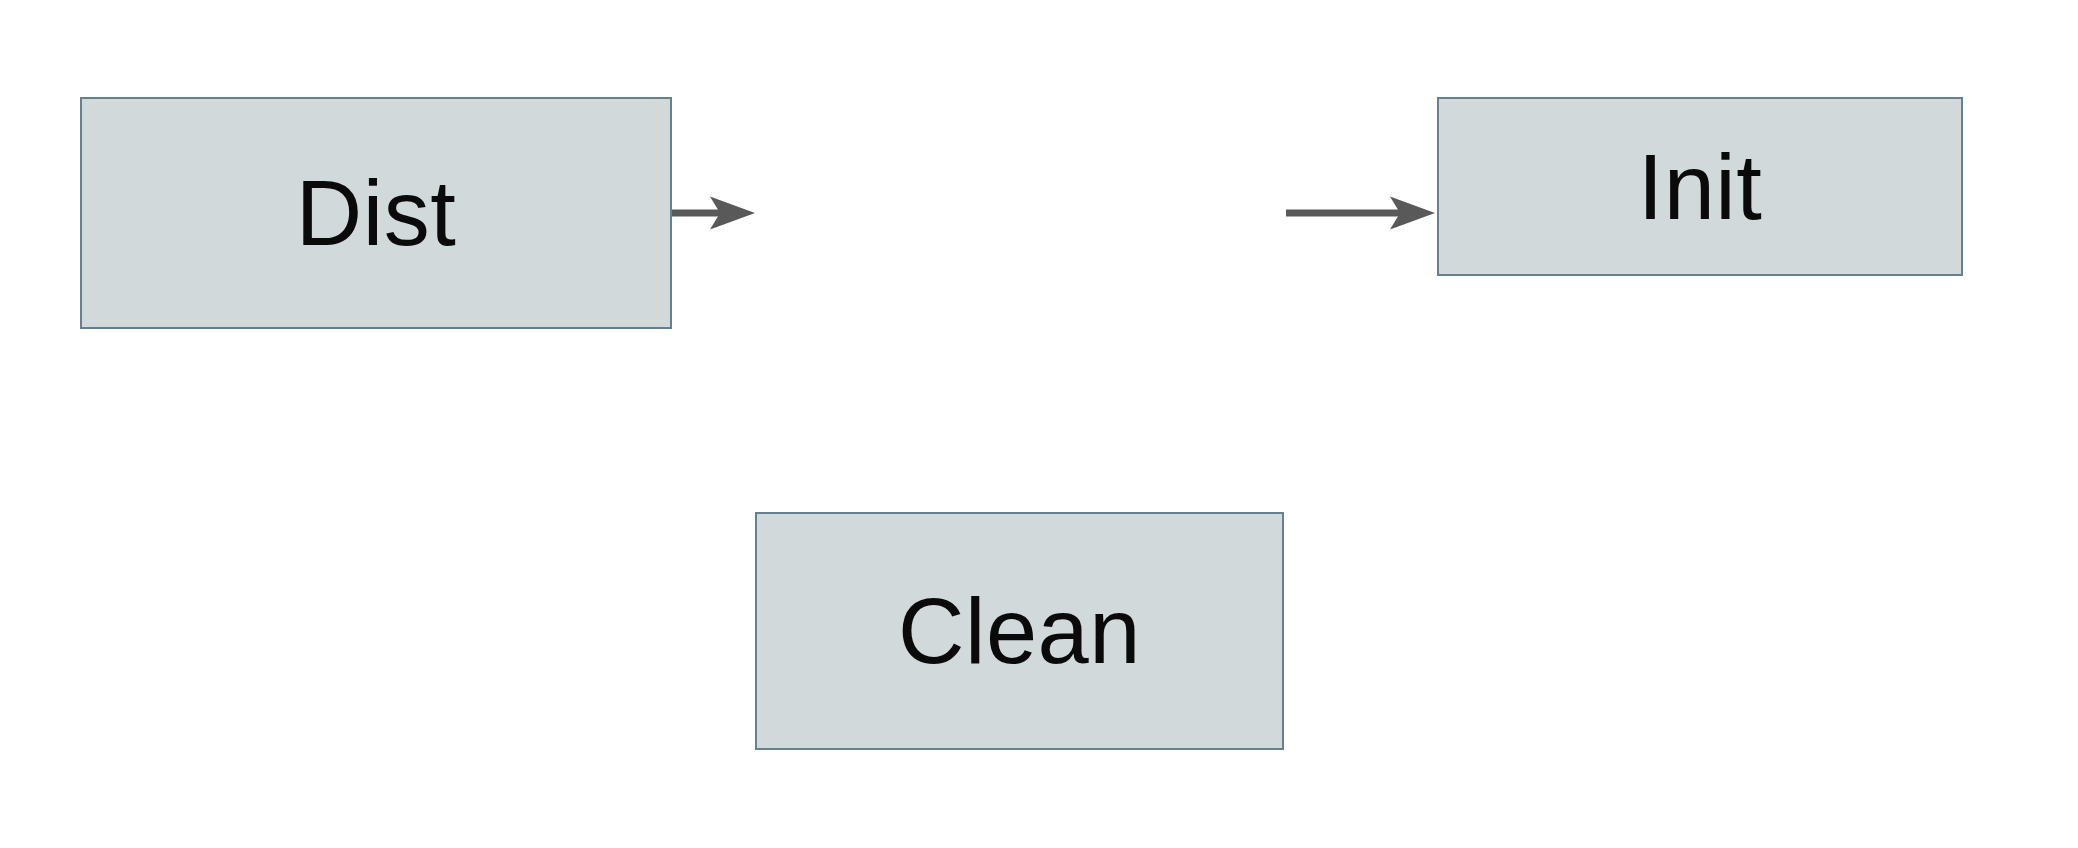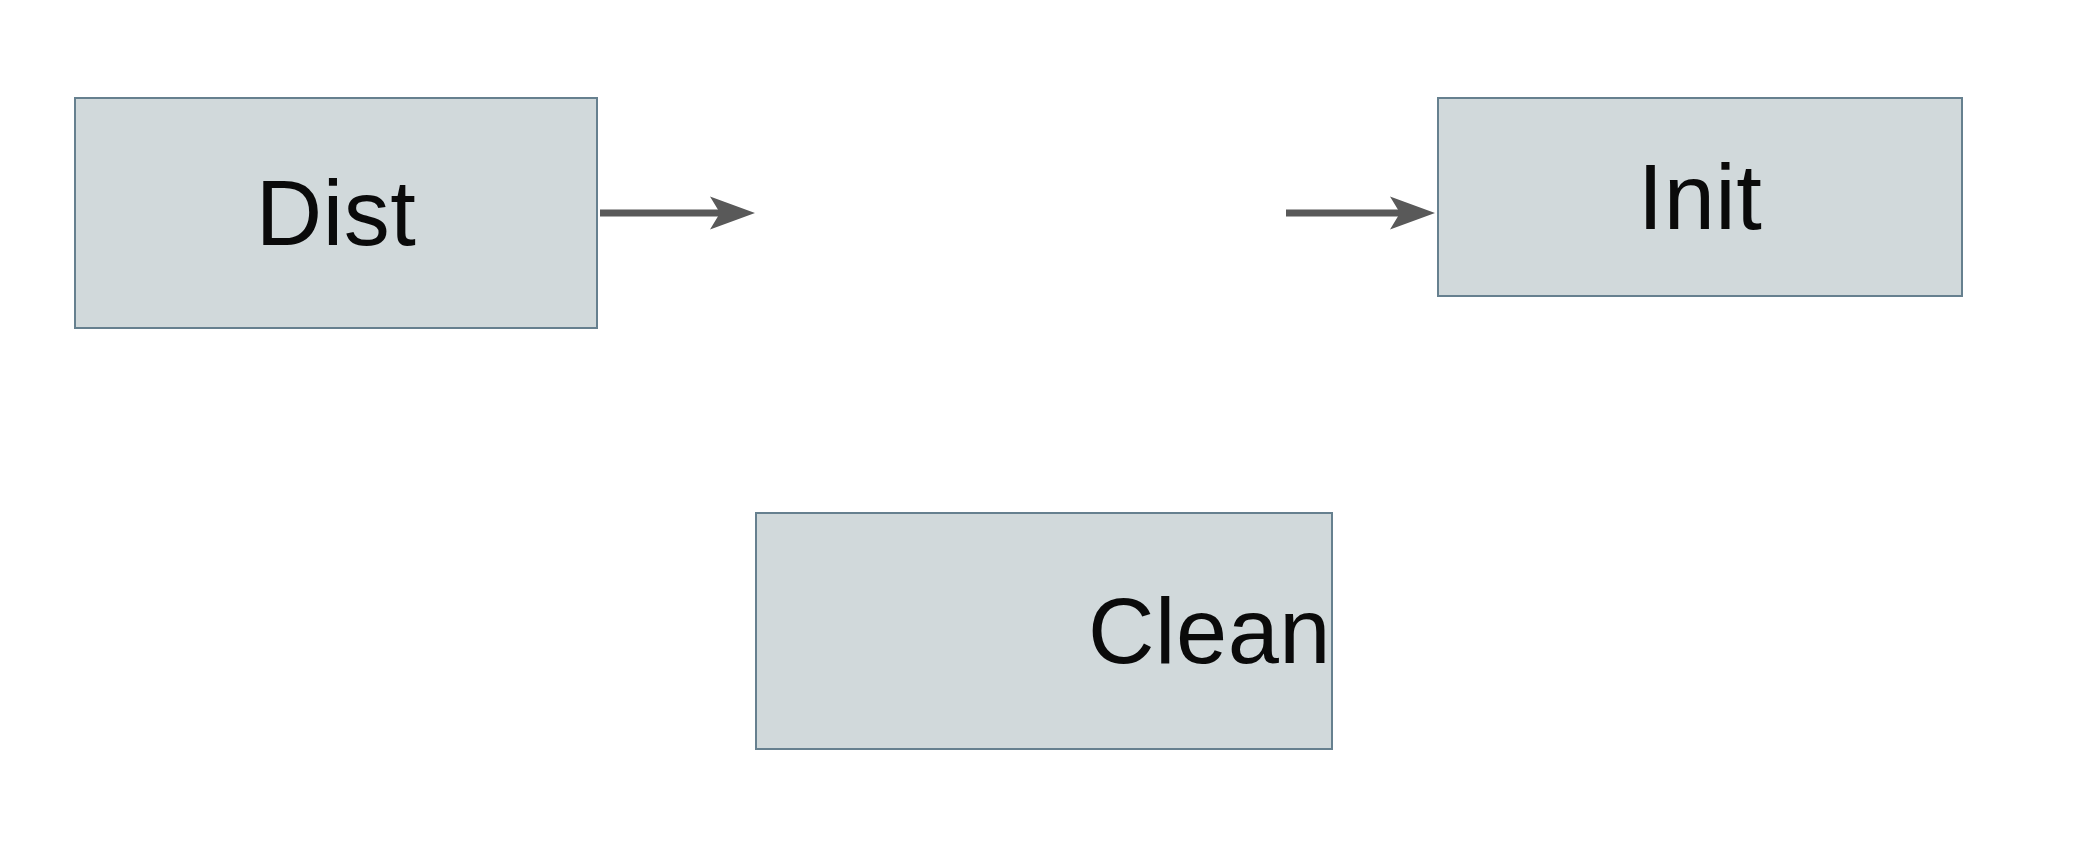--- a/index.html
+++ b/index.html
@@ -60,22 +60,22 @@
       <g>
         <line x1="600" y1="213" x2="722" y2="213" stroke="#595959" stroke-width="7"></line>
         <polygon points="710,196.5 755,213 710,229.5 720,213" fill="#595959"></polygon>
       </g>
       <g>
         <line x1="1286" y1="213" x2="1402" y2="213" stroke="#595959" stroke-width="7"></line>
         <polygon points="1390,196.5 1435,213 1390,229.5 1400,213" fill="#595959"></polygon>
       </g>
     </svg>
 
-<div class="node" style="left: 74px; top: 97px; width: 524px; height: 232px;">
+<div class="node" style="left: 80px; top: 97px; width: 592px; height: 232px;">
       <span class="node-label">Dist</span>
     </div>
-    <div class="node" style="left: 1437px; top: 97px; width: 526px; height: 200px;">
+    <div class="node" style="left: 1437px; top: 97px; width: 526px; height: 179px;">
       <span class="node-label">Init</span>
     </div>
-    <div class="node" style="left: 755px; top: 512px; width: 578px; height: 238px; justify-content: flex-end;">
+    <div class="node" style="left: 755px; top: 512px; width: 529px; height: 238px;">
       <span class="node-label">Clean</span>
     </div>
   </div>
 
 </body></html>

